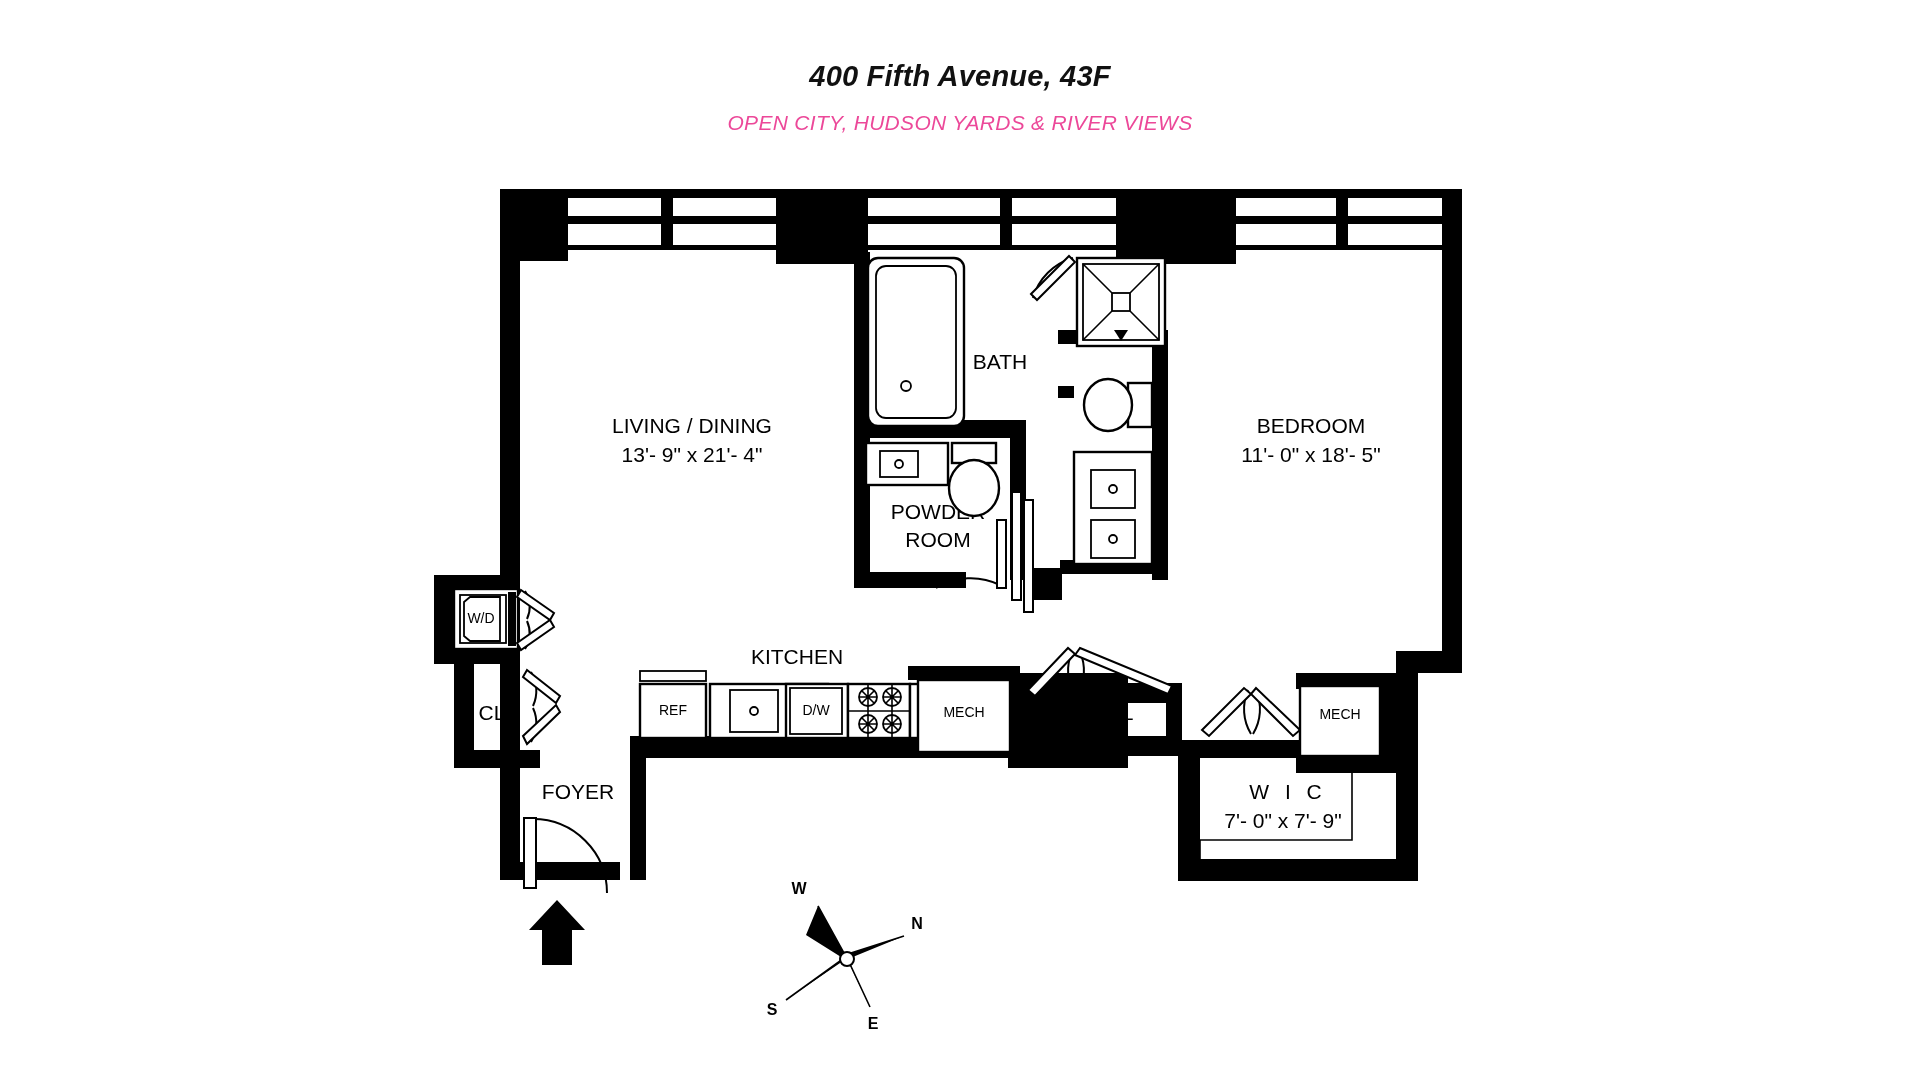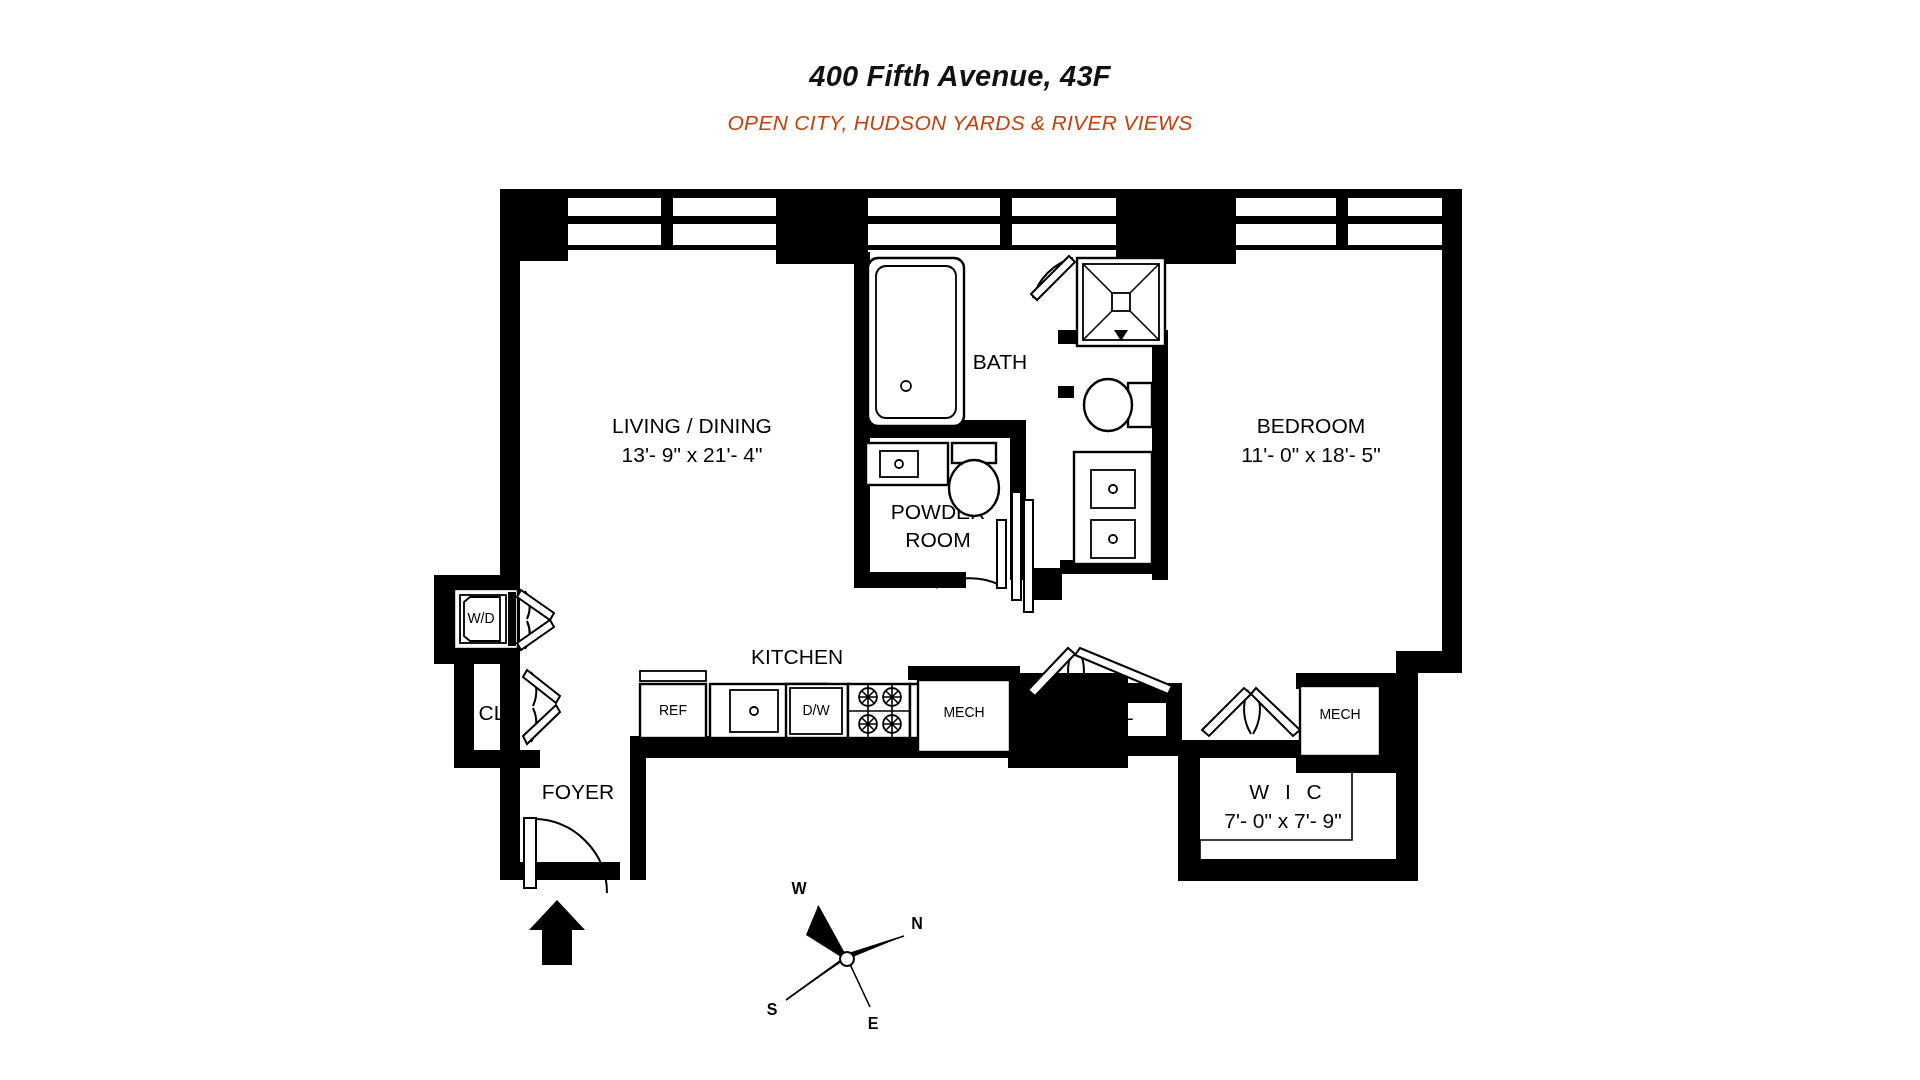--- a/index.html
+++ b/index.html
@@ -37,21 +37,21 @@
     color: #111111;
     margin: 0;
   }
   .plan-subtitle {
     font-family: "Liberation Sans", sans-serif;
     font-style: italic;
     font-weight: normal;
     font-size: 21px;
     letter-spacing: 0.3px;
     line-height: 30px;
-    color: #c2410c;
+    color: #ec4899;
     margin: 14px 0 0 0;
   }
   #plan-svg {
     position: absolute;
     top: 0;
     left: 0;
     width: 1920px;
     height: 1080px;
     display: block;
   }

